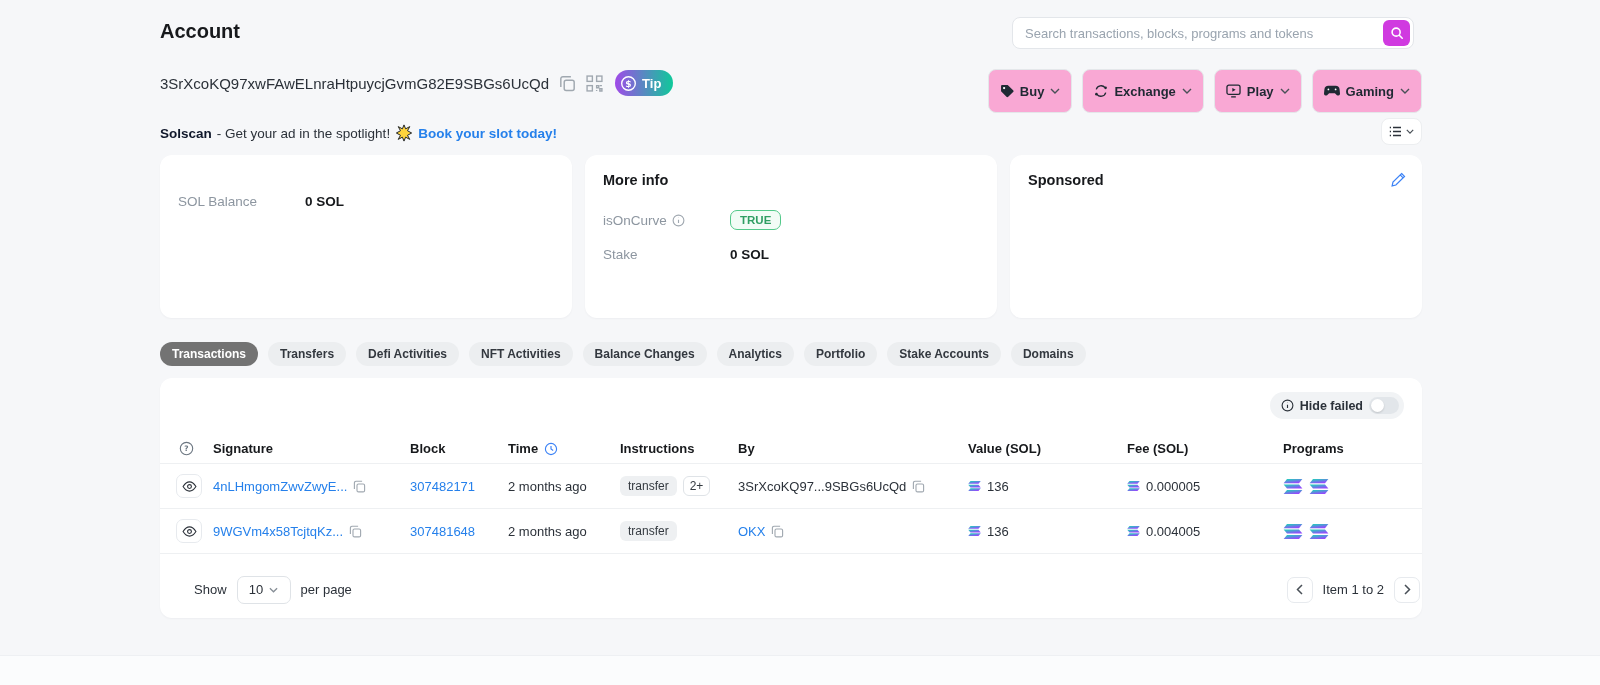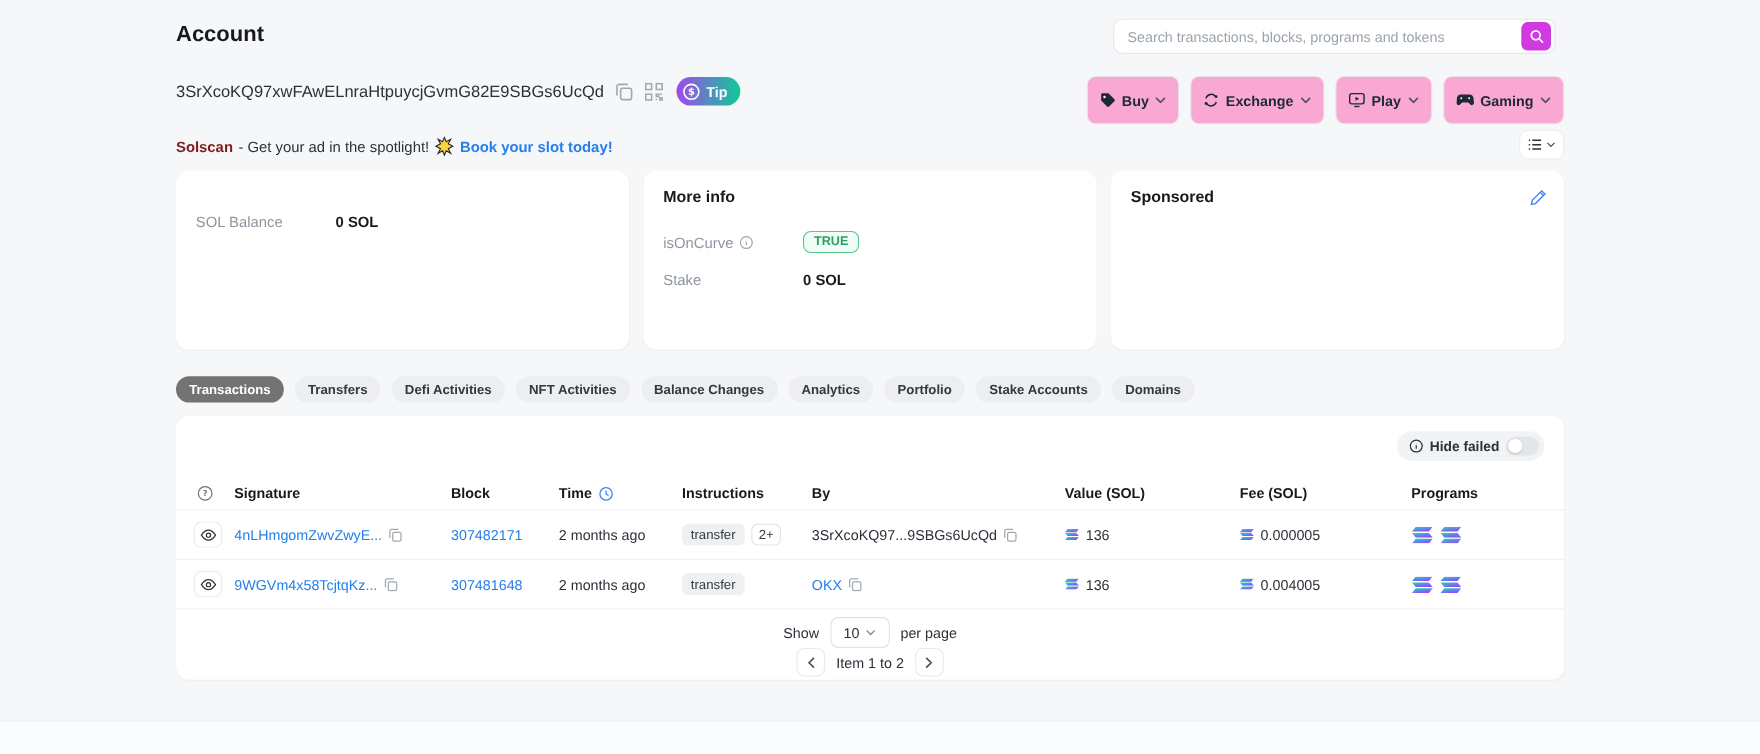--- a/index.html
+++ b/index.html
@@ -27,21 +27,21 @@
   .tip-btn { height:26px; border:none; border-radius:13px; padding:0 12px 0 5px;
     background:linear-gradient(90deg,#a04ae8,#0fc99a); color:#fff; font-weight:700; font-size:13px;
     display:flex; align-items:center; gap:5px; cursor:pointer; margin-left:2px; }
 
   .nav-row { position:absolute; top:69px; right:0; display:flex; gap:10px; }
   .nav-btn { height:44px; padding:0 11px; background:#f9a8d4; border:1px solid #e4e7ea; border-radius:8px;
     display:flex; align-items:center; gap:6px; font-size:13px; font-weight:600; color:#1f2933; cursor:pointer; }
 
   
   .banner { position:absolute; top:124px; left:0; display:flex; align-items:center; gap:5px; font-size:13.5px; color:#2b3139; }
-  .banner b { color:#7f1d1d; }
+  .banner b { color:#0f172a; }
   .banner .cta { color:#2580eb; font-weight:700; cursor:pointer; }
   .ad-opt-btn { position:absolute; top:118px; right:0; width:41px; height:27px; background:#fff;
     border:1px solid #eceef0; border-radius:8px; display:flex; align-items:center; justify-content:center; gap:4px; cursor:pointer; }
 
   
   .cards { position:absolute; top:155px; left:0; width:100%; display:flex; gap:13px; }
   .card { flex:1; height:163px; background:#fff; border-radius:12px; box-shadow:0 1px 2px rgba(20,30,40,.04);
     padding:17px 18px; position:relative; }
   .card-title { font-size:14.5px; font-weight:700; color:#17191c; }
   .kv { display:flex; align-items:center; margin-top:22px; }
@@ -72,22 +72,22 @@
   .thead .cell:first-child { justify-content:center; }
   .trow { height:45px; border-bottom:1px solid #eef0f2; font-size:13px; color:#2b3139; }
   .cell { display:flex; align-items:center; gap:6px; overflow:hidden; }
   .link { color:#2580eb; text-decoration:none; cursor:pointer; }
   .eye-btn { width:26px; height:24px; margin-left:16px; border:1px solid #e7eaee; border-radius:7px;
     background:#fff; display:flex; align-items:center; justify-content:center; cursor:pointer; }
   .badge { background:#eef0f2; color:#343a40; border-radius:6px; padding:3px 8px; font-size:12px; }
   .badge.outline { background:#fff; border:1px solid #dfe3e7; padding:2px 6px; }
 
   
-  .pager { position:absolute; left:0; bottom:0; width:100%; height:57px; display:flex; align-items:center;
-    padding:0 18px;flex-direction:column; }
+  .pager { position:absolute; left:16px; bottom:0; width:100%; height:57px; display:flex; align-items:center;
+    justify-content:space-between; padding:0 18px; }
   .pager-left { display:flex; align-items:center; gap:10px; font-size:13px; color:#2b3139; }
   .page-size { width:54px; height:28px; border:1px solid #dfe3e7; border-radius:7px; background:#fff;
     display:flex; align-items:center; justify-content:center; gap:6px; font-size:13px; cursor:pointer; }
   .pager-right { display:flex; align-items:center; gap:10px; font-size:13px; color:#2b3139; }
   .pg-btn { width:26px; height:26px; border:1px solid #e7eaee; border-radius:7px; background:#fff;
     display:flex; align-items:center; justify-content:center; cursor:pointer; color:#495057; }
 
   .footer-strip { position:absolute; left:0; bottom:0; width:1600px; height:30px;
     background:#fbfcfd; border-top:1px solid #eef0f3; }
 </style>

